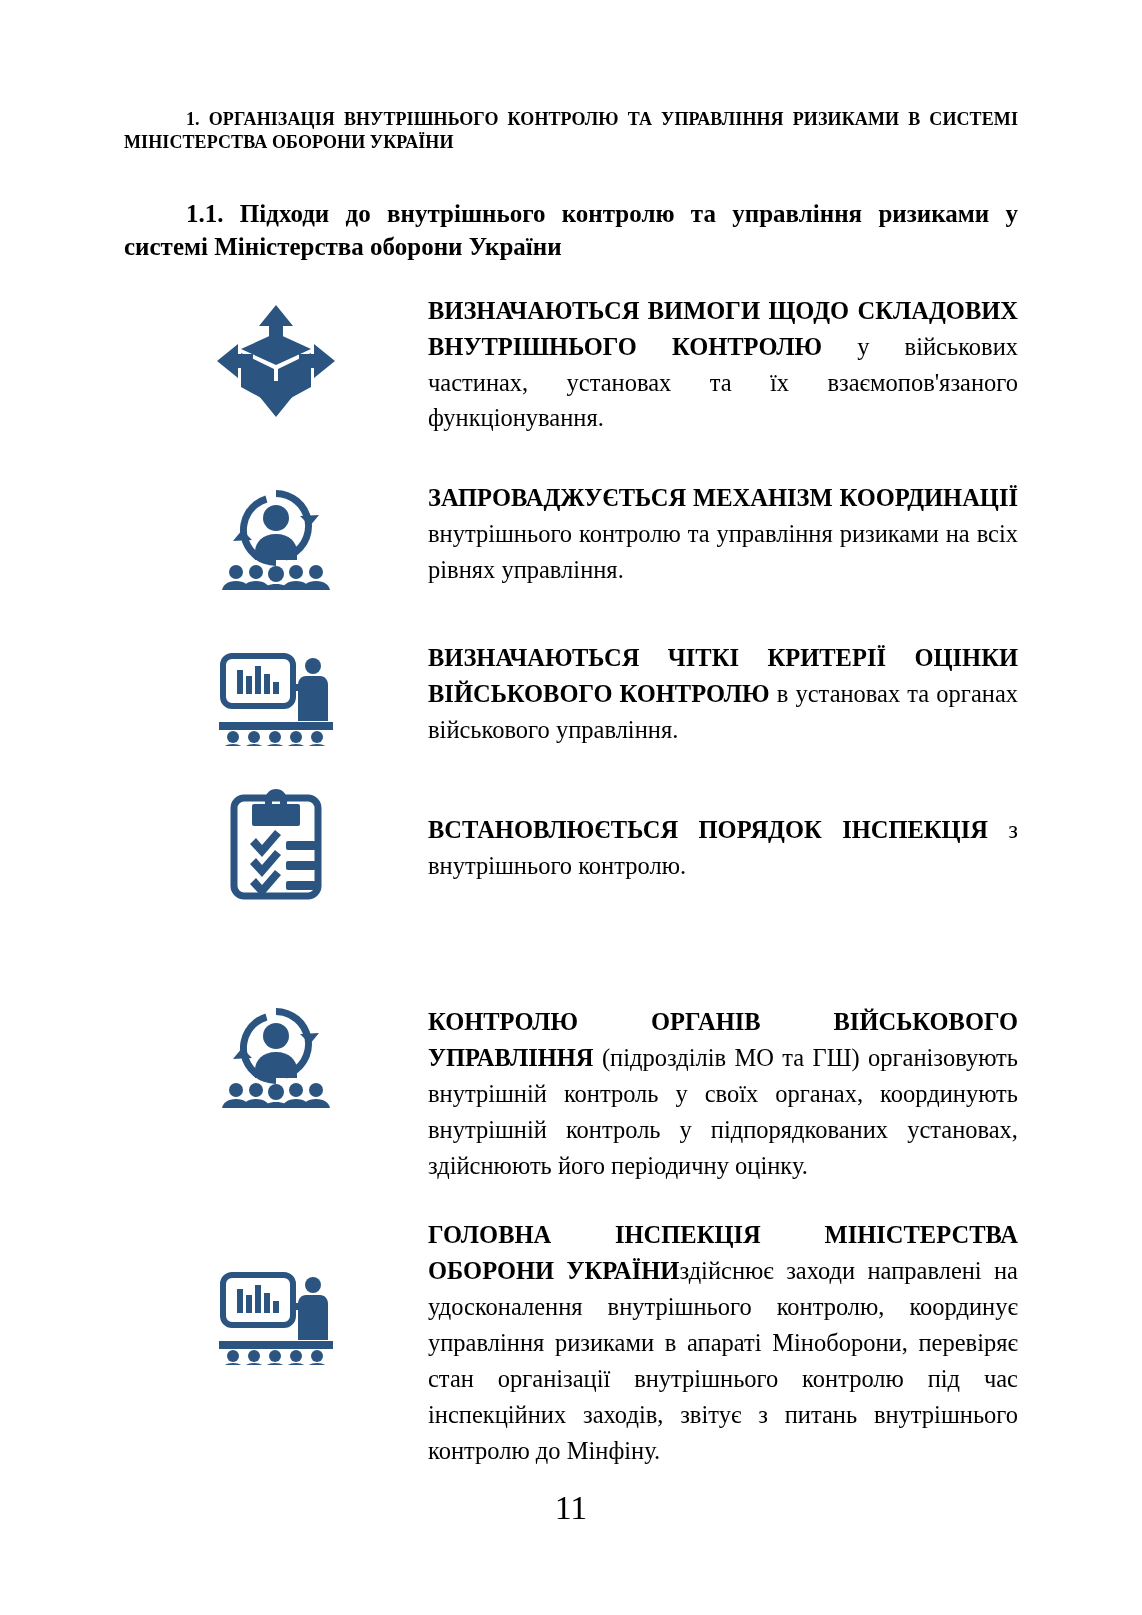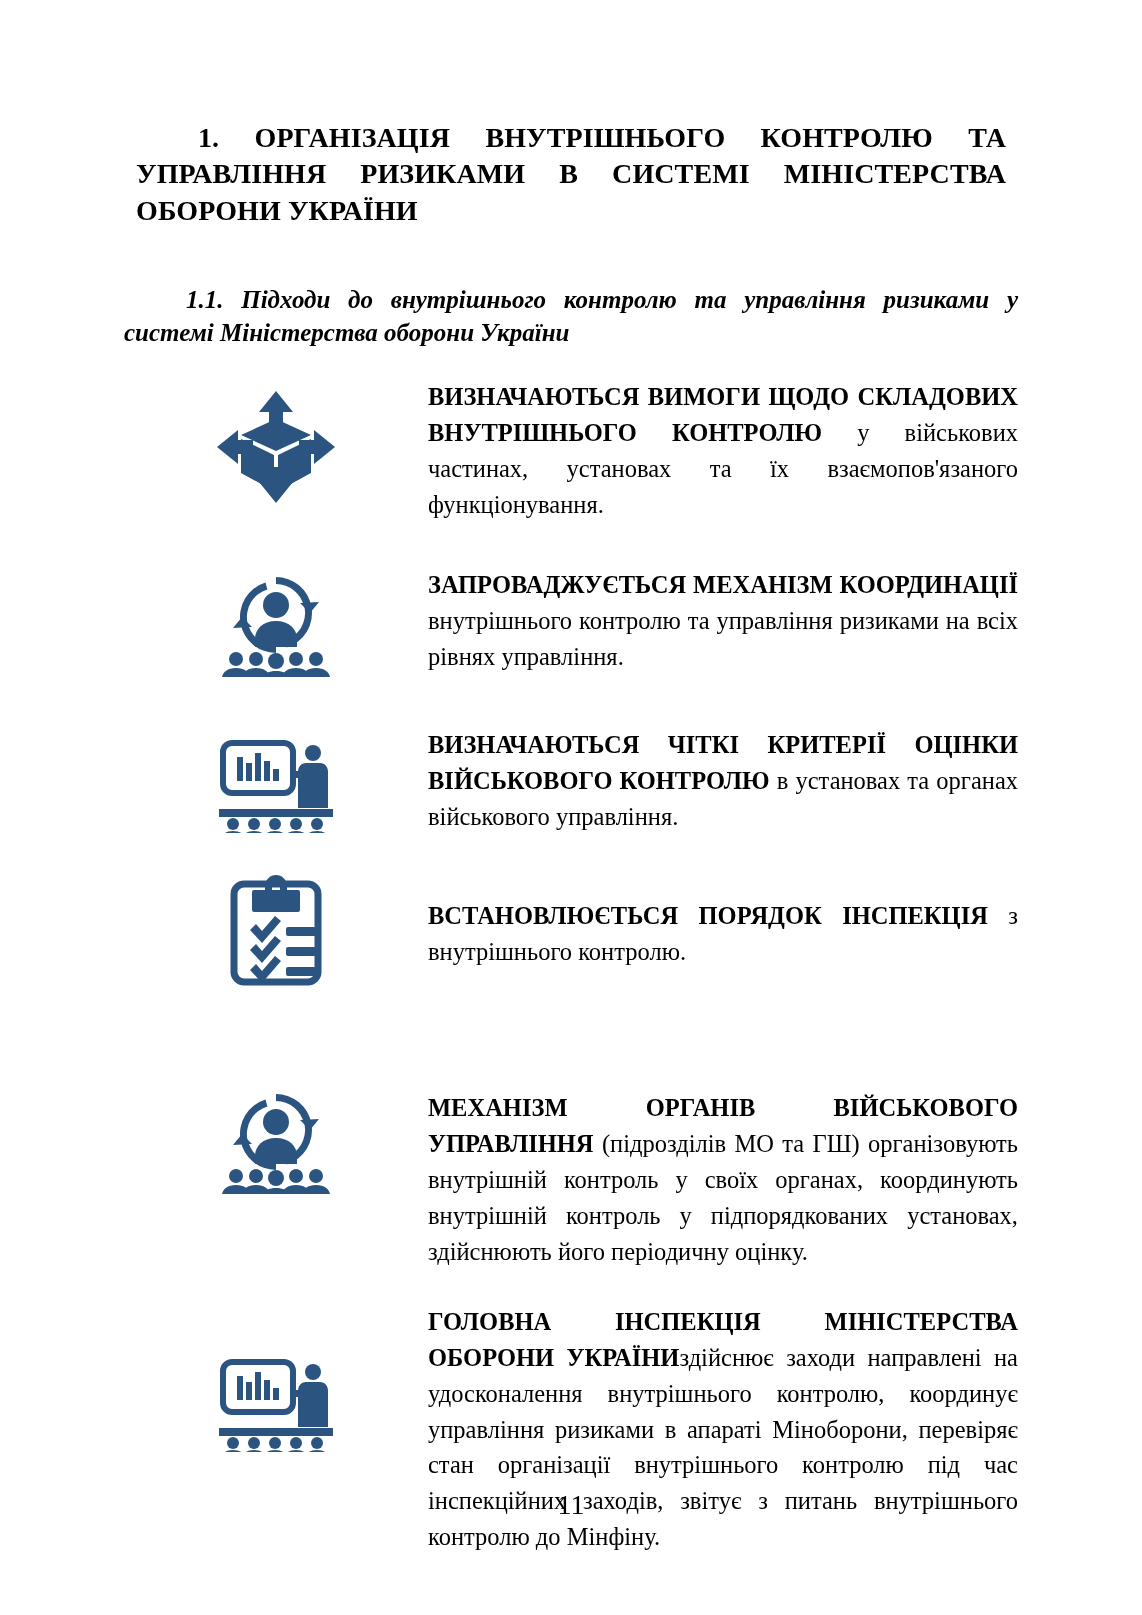--- a/index.html
+++ b/index.html
@@ -20,36 +20,35 @@
   }
   .content {
     position:absolute;
     left:124px;
     top:108px;
     width:894px;
   }
 
   
   h1.doc-title {
-    font-size:28px;
+    font-size:18px;
     font-weight:bold;
     line-height:1.30;
-    margin:12px;
+    margin:0;
     text-align:justify;
     text-indent:62px;
     letter-spacing:0.1px;
   }
   .sec-head {
     font-size:25px;
     font-weight:bold;
     line-height:1.32;
     margin:0;
     text-align:justify;
     text-indent:62px;
-    font-style:italic;
   }
 
   
   .block {
     display:flex;
     align-items:flex-start;
     width:100%;
   }
   .icon-col {
     flex:0 0 304px;
@@ -70,21 +69,21 @@
     color:#000000;
     font-weight:bold;
   }
   .text-col p { margin:0; }
 
   .pagenum {
     position:absolute;
     left:0; right:0;
     top:1489px;
     text-align:center;
-    font-size:28px;
+    font-size:34px;
   }
 
   svg { display:block; }
 </style>
 </head>
 <body>
 
 <div class="page">
   <div class="content">
 
@@ -266,21 +265,21 @@
                 <circle cx="80" cy="86" r="7"></circle>
                 <path d="M80 95 c-9 0 -14 5 -14 10 l28 0 c0 -5 -5 -10 -14 -10 z"></path>
                 <circle cx="100" cy="86" r="7"></circle>
                 <path d="M100 95 c-9 0 -14 5 -14 10 l28 0 c0 -5 -5 -10 -14 -10 z"></path>
               </g>
             </g>
           </svg>
         </span>
       </div>
       <div class="text-col">
-        <p><span class="lead">МЕХАНІЗМ ОРГАНІВ ВІЙСЬКОВОГО УПРАВЛІННЯ </span><span>(підрозділів МО та ГШ) організовують внутрішній контроль у своїх органах, координують внутрішній контроль у підпорядкованих установах, здійснюють його періодичну оцінку.</span></p>
+        <p><span class="lead">КОНТРОЛЮ ОРГАНІВ ВІЙСЬКОВОГО УПРАВЛІННЯ </span><span>(підрозділів МО та ГШ) організовують внутрішній контроль у своїх органах, координують внутрішній контроль у підпорядкованих установах, здійснюють його періодичну оцінку.</span></p>
       </div>
     </div>
 
     <div style="height:34px"></div>
 
     <div class="block">
       <div class="icon-col" style="padding-top:46px">
         <span>
           <svg width="118" height="102" viewBox="0 0 118 102">
             <g fill="#2b5580">

